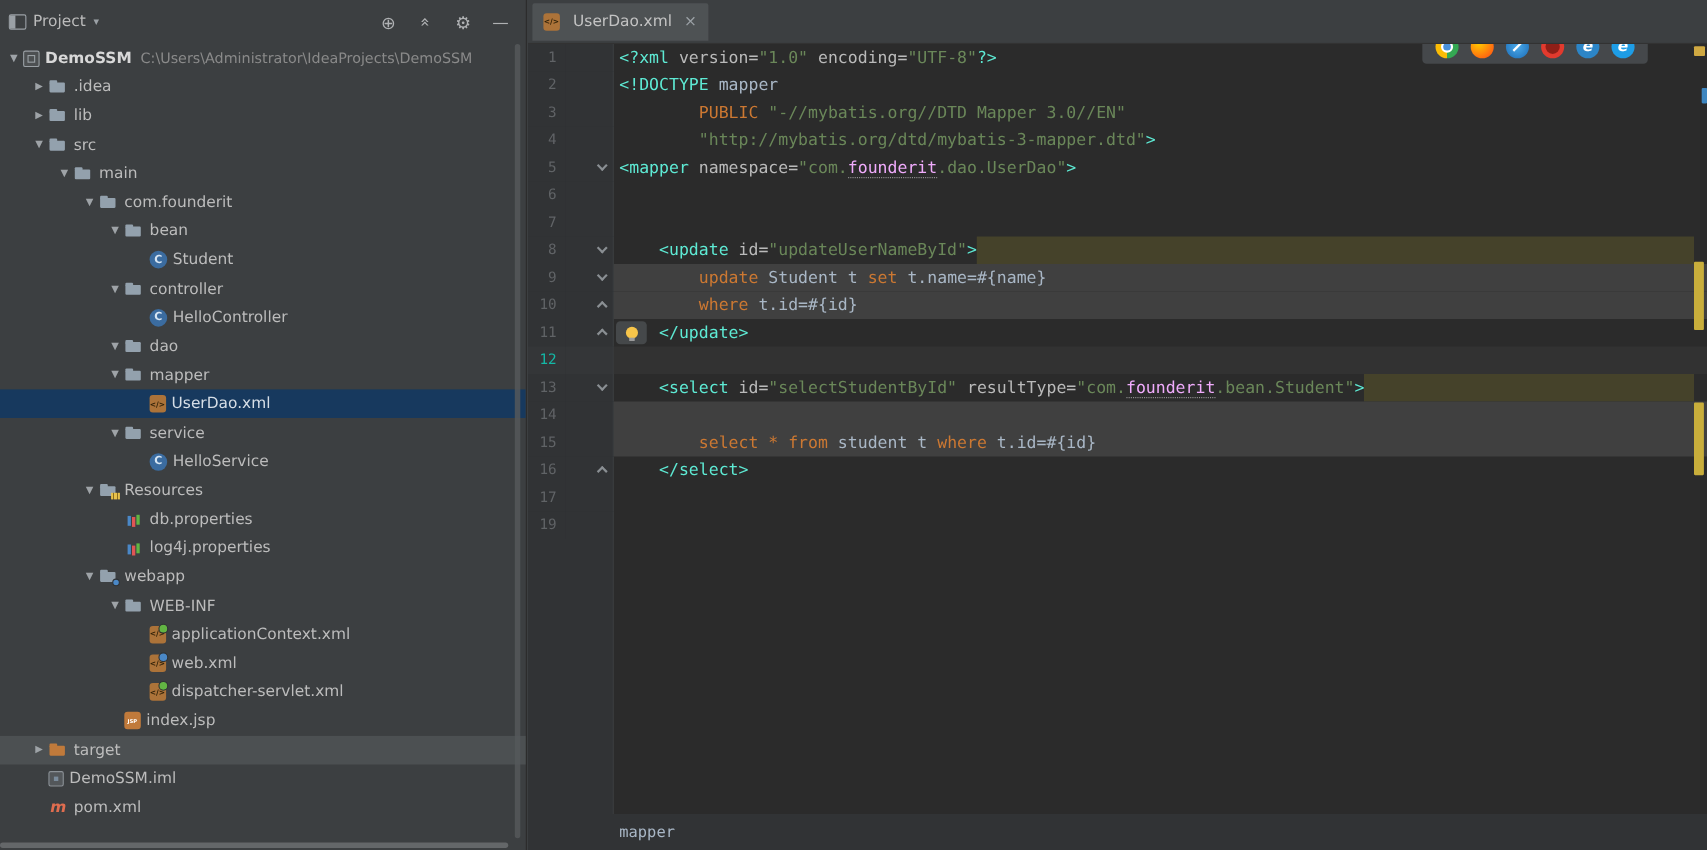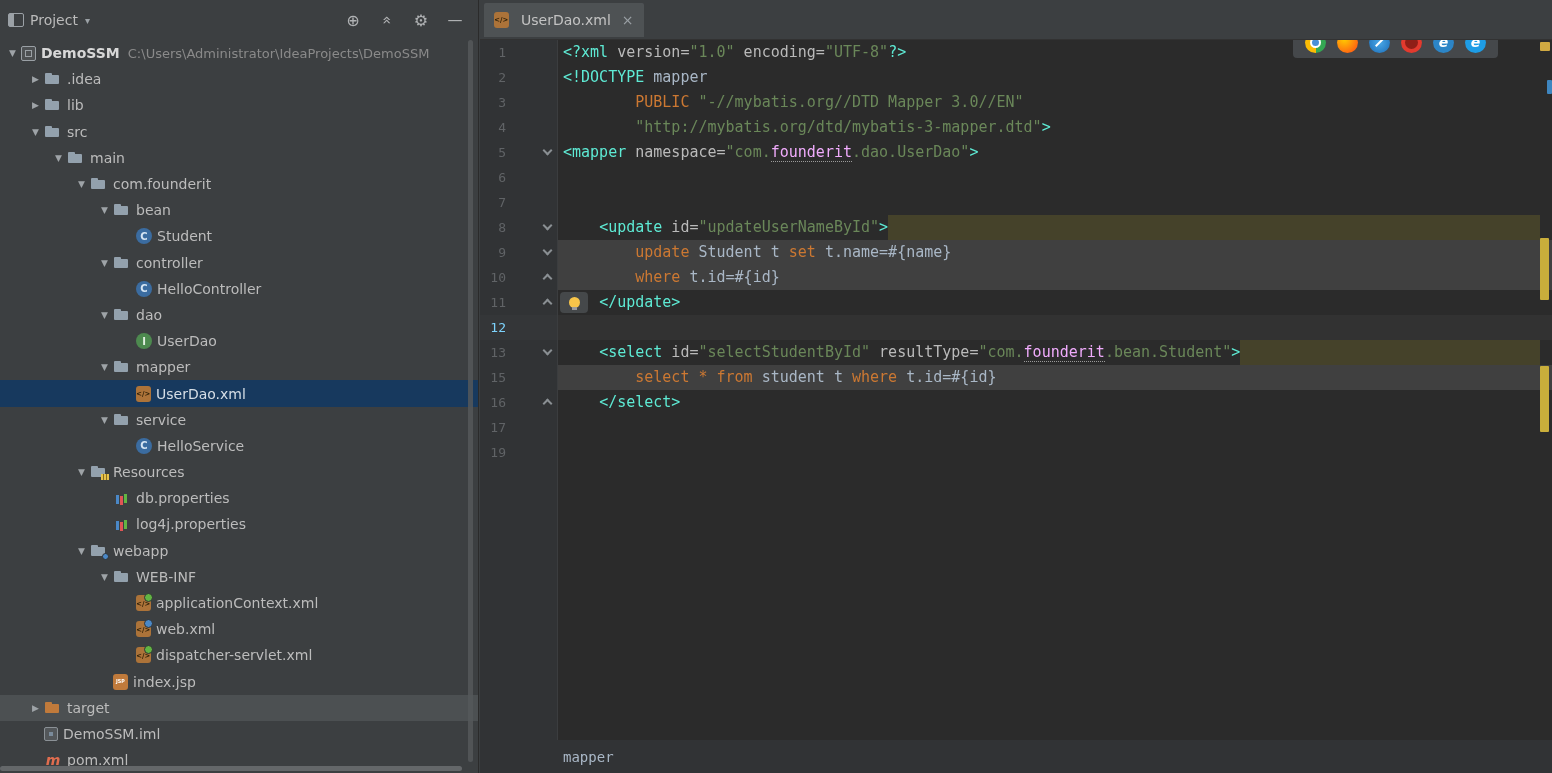--- a/index.html
+++ b/index.html
@@ -73,21 +73,21 @@
   .fold{width:18px;background:#313335;border-right:1px solid #3b3d3f;flex:none;position:relative}
   .chev{position:absolute;left:4px;width:7px;height:7px;border-right:2px solid #8a8f93;border-bottom:2px solid #8a8f93}
   .chev.down{transform:rotate(45deg);top:7px}
   .chev.up{transform:rotate(-135deg);top:10px}
   .code{flex:1;position:relative;padding-left:5px;padding-right:12px;display:flex;white-space:pre}
   .code .txt{white-space:pre}
   .code .fill{flex:1}
   .hl-full .code{background:#404040}
   .hl-after .code .fill{background:#45422a}
   .caret-line .code{background:#323232}
-  .caret-line .ln{color:#7dd3fc;background:#343638}
+  .caret-line .ln{color:#14b8a6;background:#343638}
   .caret-line .gap,.caret-line .fold{background:#343638}
   .t-tag{color:#5eead4}
   .t-attr{color:#bababa}
   .t-str{color:#6a8759}
   .t-stru{color:#f0abfc;border-bottom:1px dotted #9b9b9b}
   .t-kw{color:#cc7832}
   .t-pl{color:#a9b7c6}
   .bulb-chip{position:absolute;left:2px;top:2px;width:28px;height:21px;background:#45484a;border-radius:4px;display:flex;align-items:center;justify-content:center;z-index:2}
   .bulb{width:11px;height:11px;border-radius:50%;background:#f7c54a;position:relative;display:block}
   .bulb::after{content:"";position:absolute;left:3px;top:10px;width:5px;height:3px;background:#9b9b9b}
@@ -193,26 +193,20 @@
           <span class="ticon i-class"></span>
           <span class="label">HelloController</span>
         </div>
         <div class="tree-row">
           <span style="width: 92px; flex: 0 0 auto;"></span>
           <span class="arrow">▼</span>
           <span class="ticon i-package"></span>
           <span class="label">dao</span>
         </div>
         <div class="tree-row">
-          <span style="width: 115px; flex: 0 0 auto;"></span>
-          <span class="arrow"></span>
-          <span class="ticon i-interface"></span>
-          <span class="label">UserDao</span>
-        </div>
-        <div class="tree-row">
           <span style="width: 92px; flex: 0 0 auto;"></span>
           <span class="arrow">▼</span>
           <span class="ticon i-package"></span>
           <span class="label">mapper</span>
         </div>
         <div class="tree-row selected">
           <span style="width: 115px; flex: 0 0 auto;"></span>
           <span class="arrow"></span>
           <span class="ticon i-xml"></span>
           <span class="label">UserDao.xml</span>
@@ -403,20 +397,26 @@
           <span class="fold"></span>
           <span class="code"><span class="txt"></span><span class="fill"></span></span>
         </div>
         <div class="code-line hl-after">
           <span class="ln">13</span>
           <span class="gap"></span>
           <span class="fold">
             <i class="chev down"></i>
           </span>
           <span class="code"><span class="txt"><span class="t-pl">    </span><span class="t-tag">&lt;select</span><span class="t-attr"> id=</span><span class="t-str">"selectStudentById"</span><span class="t-attr"> resultType=</span><span class="t-str">"com.</span><span class="t-stru">founderit</span><span class="t-str">.bean.Student"</span><span class="t-tag">&gt;</span></span><span class="fill"></span></span>
+        </div>
+        <div class="code-line hl-full">
+          <span class="ln">14</span>
+          <span class="gap"></span>
+          <span class="fold"></span>
+          <span class="code"><span class="txt"></span><span class="fill"></span></span>
         </div>
         <div class="code-line hl-full">
           <span class="ln">15</span>
           <span class="gap"></span>
           <span class="fold"></span>
           <span class="code"><span class="txt"><span class="t-pl">        </span><span class="t-kw">select</span><span class="t-pl"> </span><span class="t-kw">*</span><span class="t-pl"> </span><span class="t-kw">from</span><span class="t-pl"> student t </span><span class="t-kw">where</span><span class="t-pl"> t.id=#{id}</span></span><span class="fill"></span></span>
         </div>
         <div class="code-line">
           <span class="ln">16</span>
           <span class="gap"></span>

